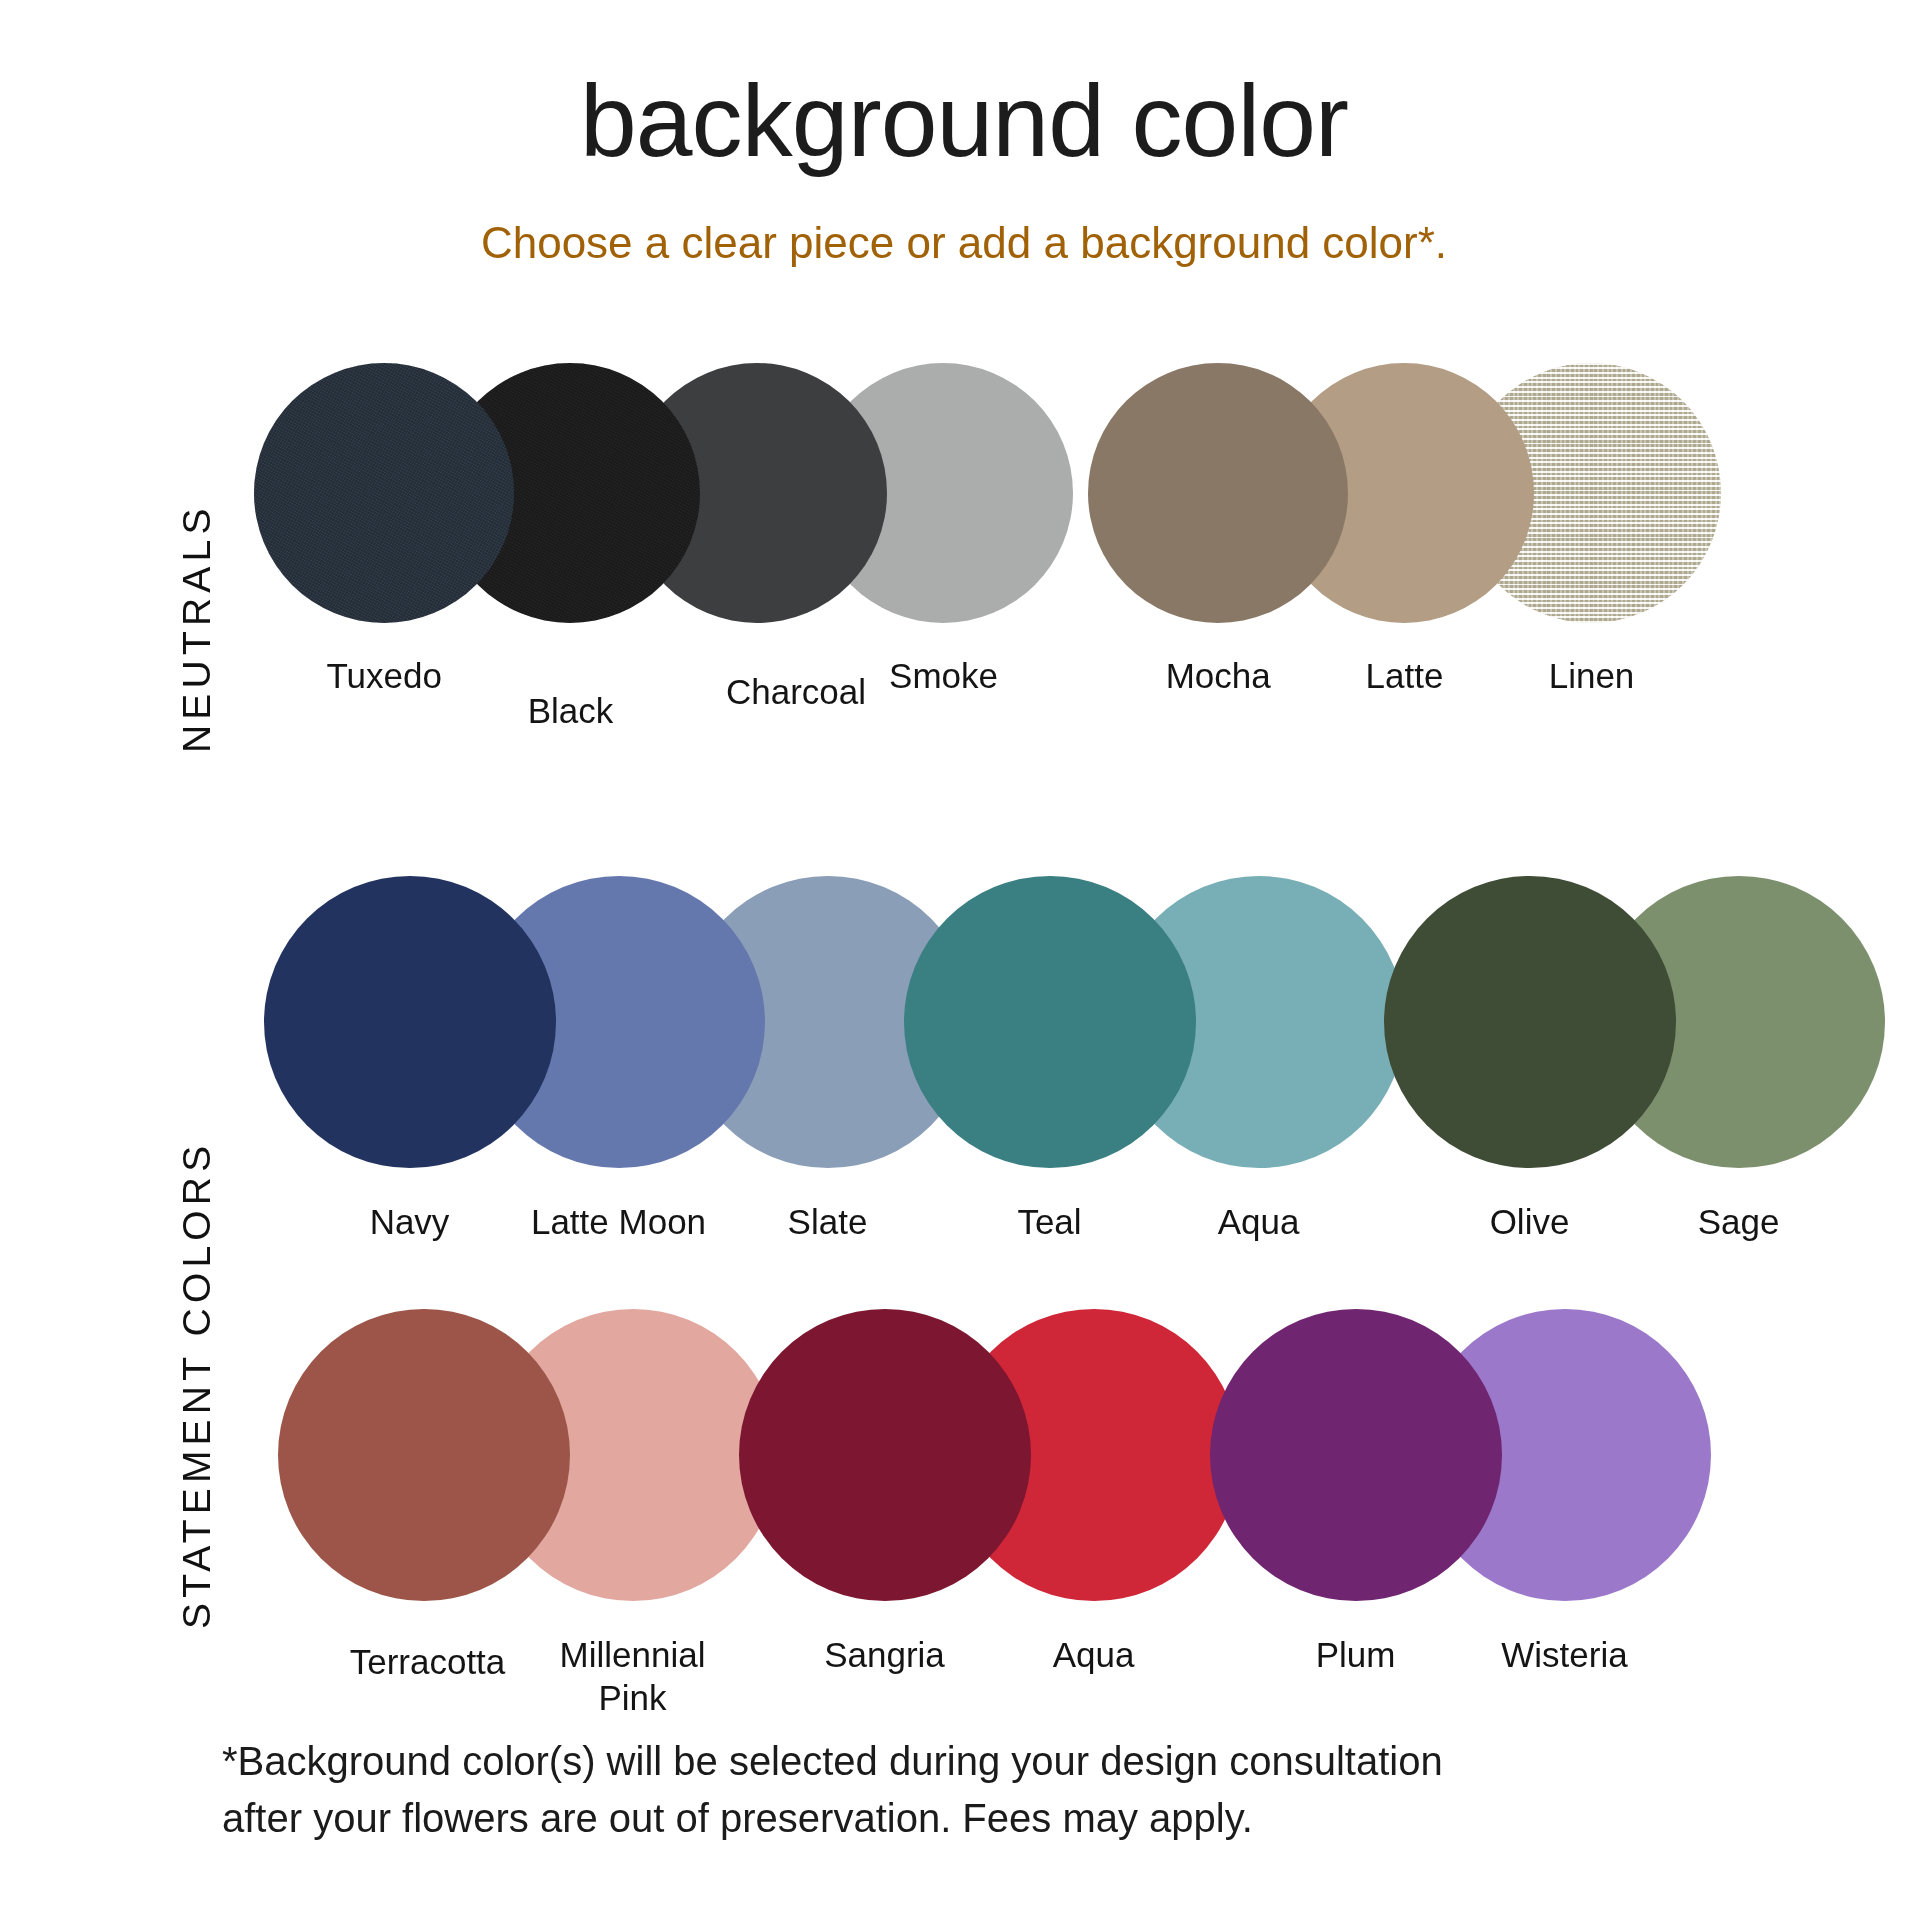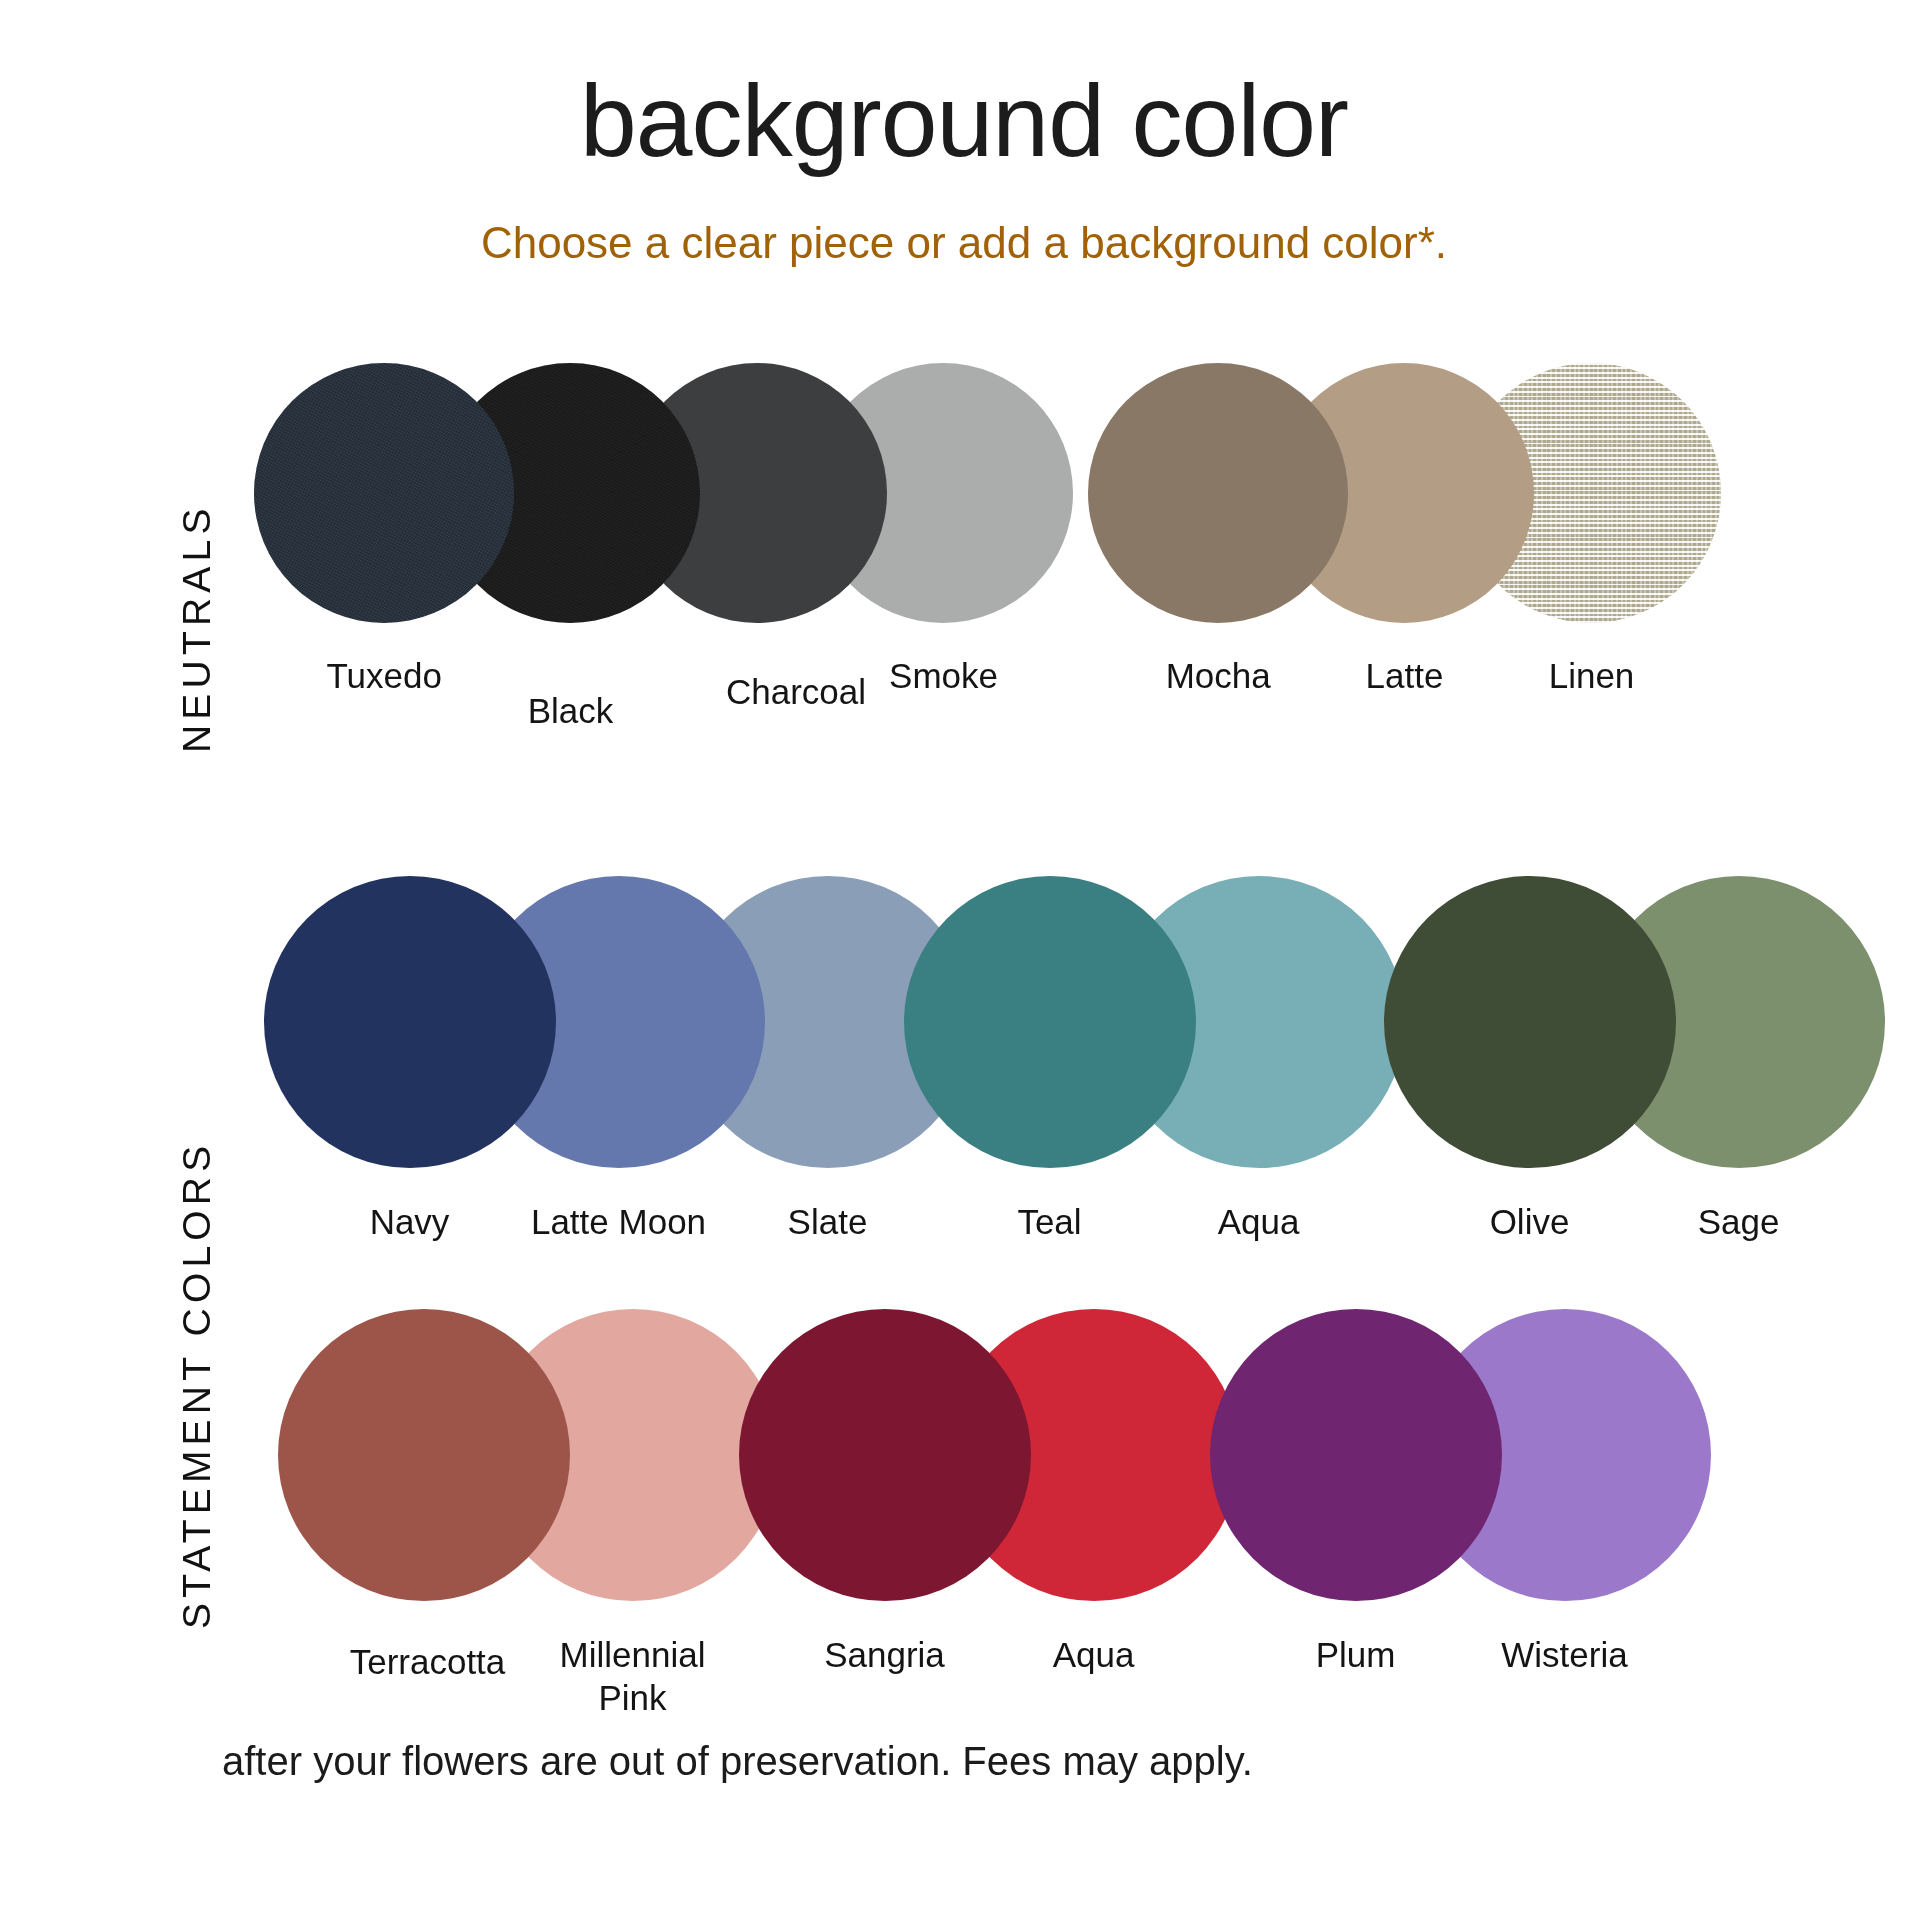--- a/index.html
+++ b/index.html
@@ -191,17 +191,18 @@
     </div>
 
   <div class="row" id="row-purples" style="left:1210px; top:1309px;">
       <div class="swatch" style="left: 0px; width: 292px; height: 292px; background: rgb(111, 37, 112); z-index: 100;"></div>
       <div class="slabel" style="left: 28px; top: 325px; width: 235px;">Plum</div>
       <div class="swatch" style="left: 209px; width: 292px; height: 292px; background: rgb(155, 120, 201); z-index: 99;"></div>
       <div class="slabel" style="left: 237px; top: 325px; width: 235px;">Wisteria</div>
     </div>
 
   <div class="footnote">
+    <span class="ln">*Background color(s) will be selected during your design consultation</span>
     <span class="ln">after your flowers are out of preservation. Fees may apply.</span>
   </div>
 
 </div>
 
 
 </body></html>

